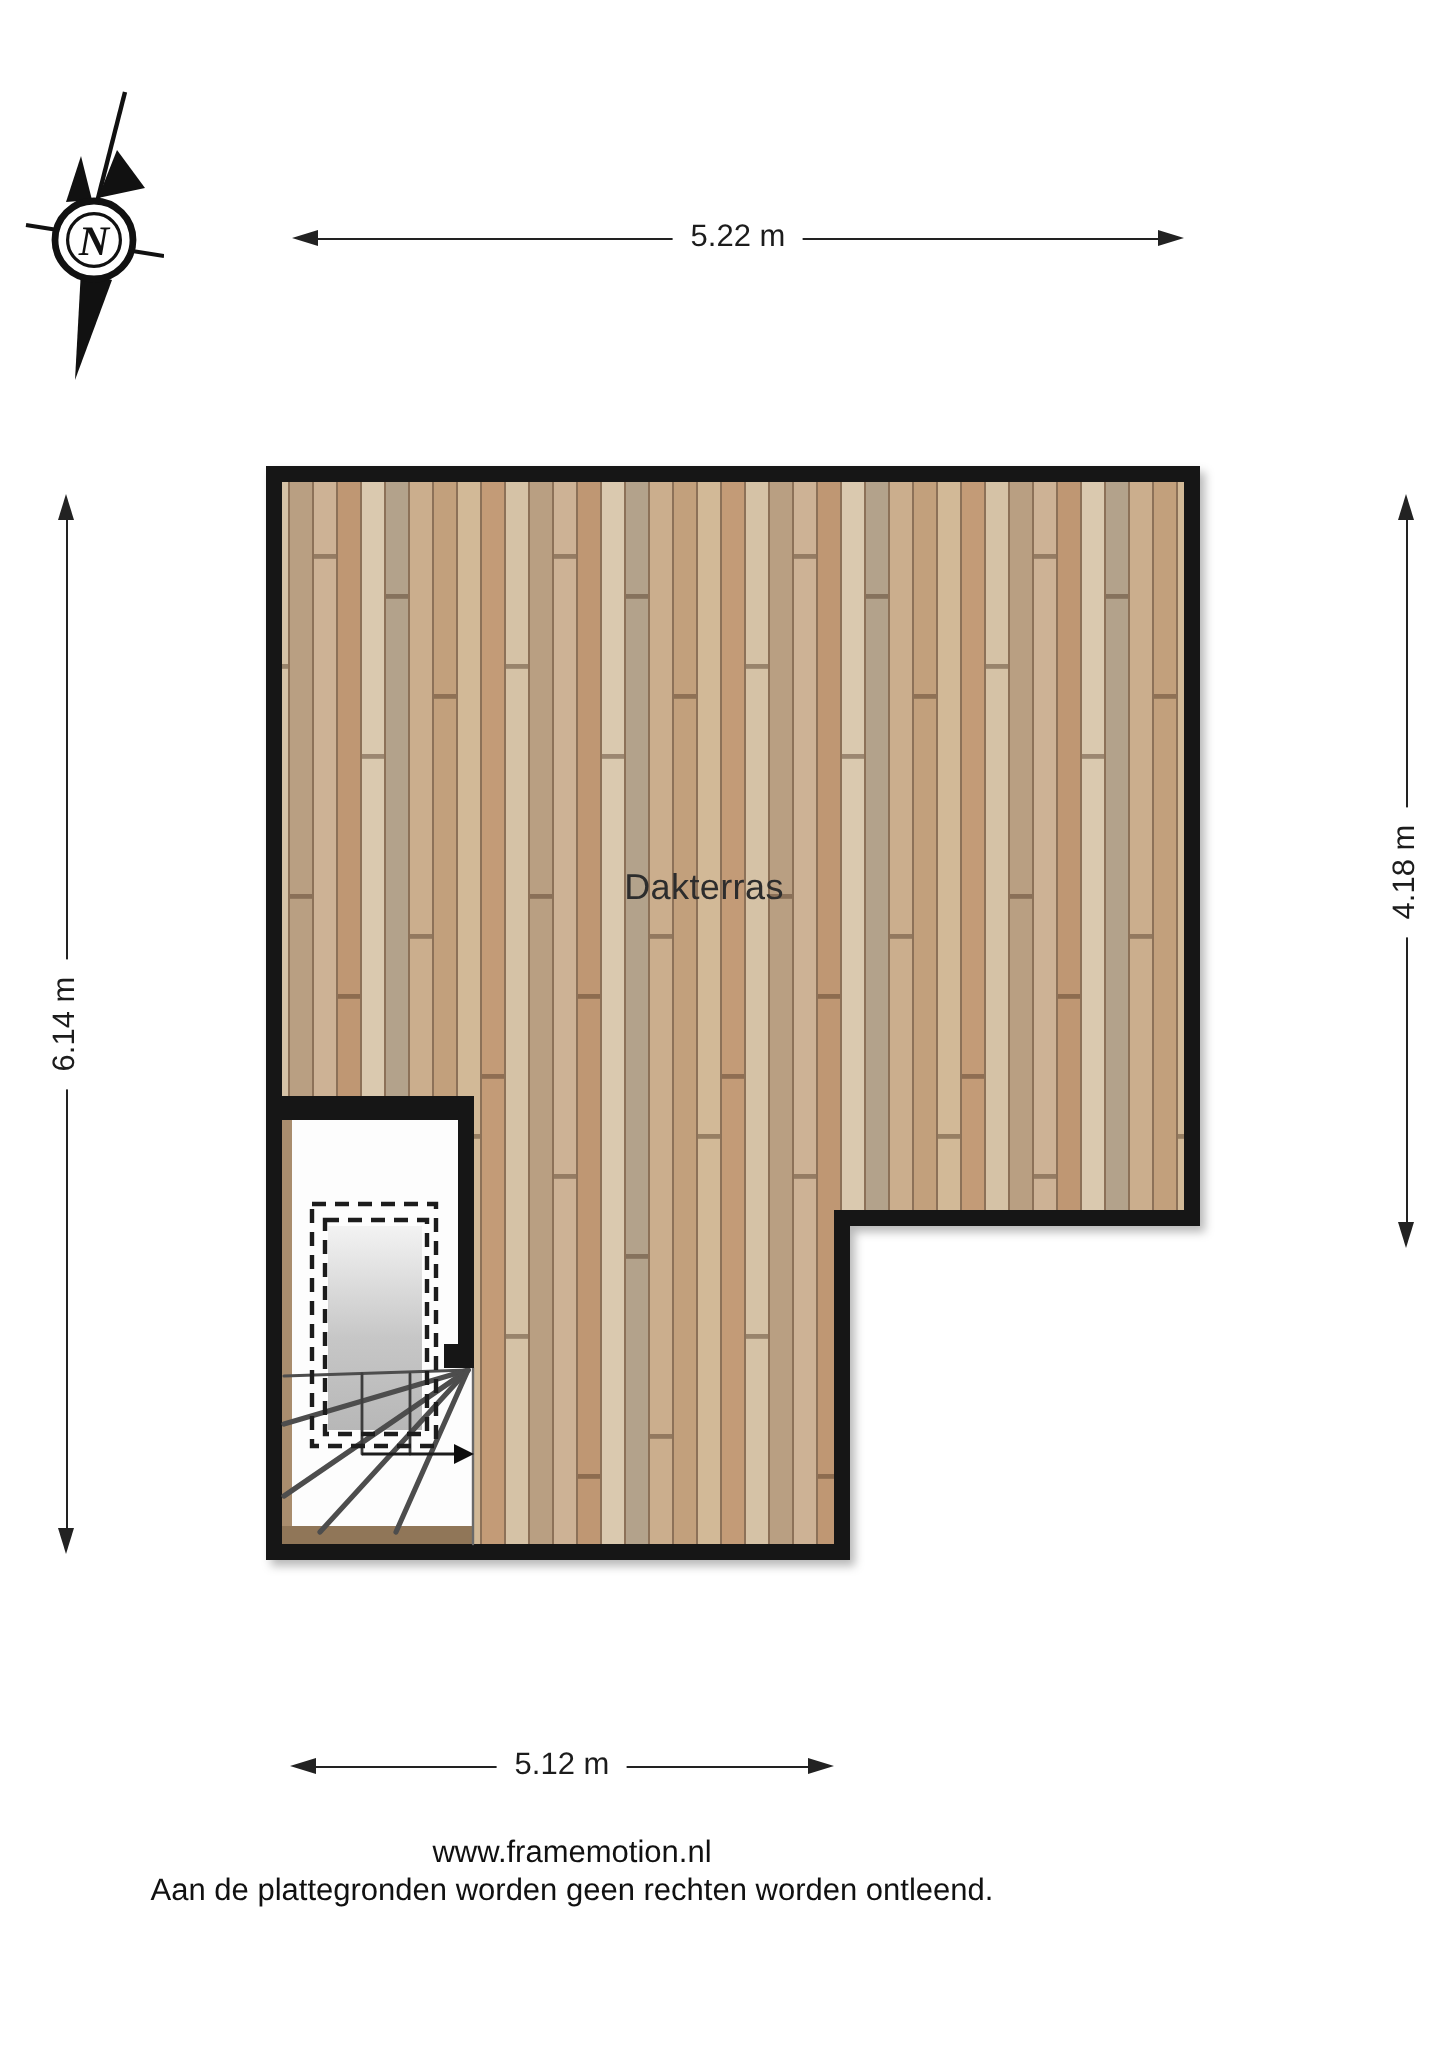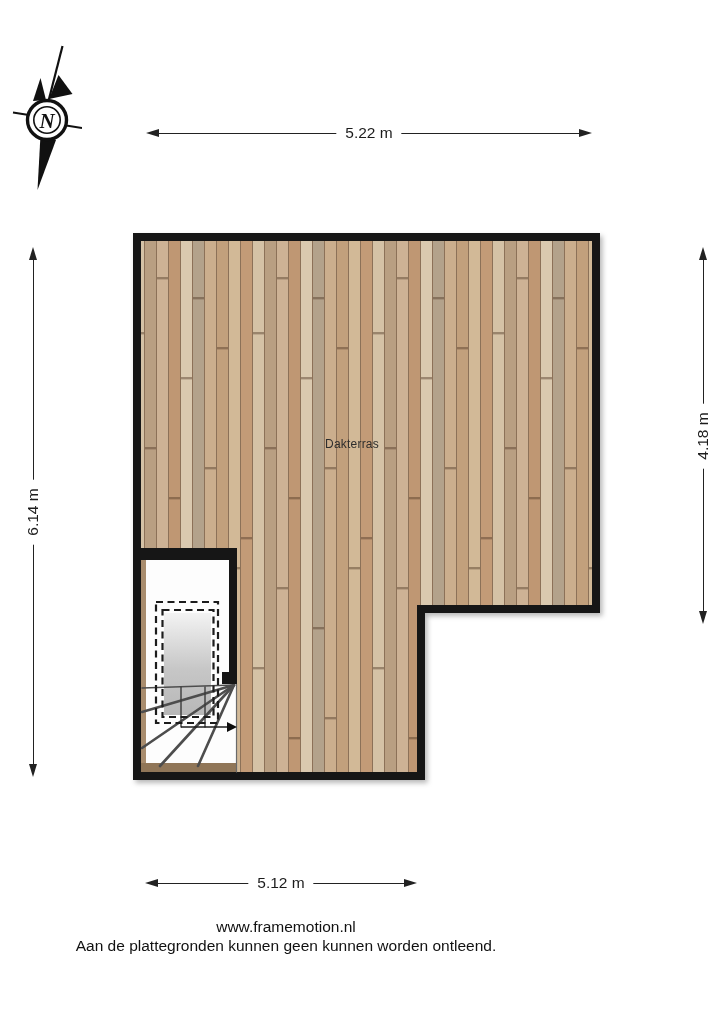--- a/index.html
+++ b/index.html
@@ -13,29 +13,29 @@
   .ah{position:absolute;width:0;height:0;border-style:solid;}
   .ah-left {left:0;top:50%;transform:translateY(-50%);border-width:4.5px 13px 4.5px 0;border-color:transparent #222 transparent transparent;}
   .ah-right{right:0;top:50%;transform:translateY(-50%);border-width:4.5px 0 4.5px 13px;border-color:transparent transparent transparent #222;}
   .ah-up   {top:0;left:50%;transform:translateX(-50%);border-width:0 4.5px 13px 4.5px;border-color:transparent transparent #222 transparent;}
   .ah-down {bottom:0;left:50%;transform:translateX(-50%);border-width:13px 4.5px 0 4.5px;border-color:#222 transparent transparent transparent;}
   .dlabel{position:absolute;left:50%;top:50%;transform:translate(-50%,-50%);
           background:#fff;padding:0 9px;white-space:nowrap;}
   .dlabel-v{position:absolute;left:50%;top:50%;transform:translate(-50%,-50%) rotate(-90deg);
           background:#fff;padding:0 9px;white-space:nowrap;}
 
-  #dim-top   {left:146px;top:125px;width:446px;height:16px;}
+  #dim-top   {left:146px;top:111px;width:446px;height:16px;}
   #dim-bottom{left:145px;top:875px;width:272px;height:16px;}
   #dim-left  {left:25px;top:247px;width:16px;height:530px;}
   #dim-right {left:695px;top:247px;width:16px;height:377px;}
 
   
   #plan-svg{position:absolute;left:120px;top:220px;}
   #room-label{position:absolute;left:352px;top:444px;transform:translate(-50%,-50%);
-              font-size:12px;color:#2d2d2d;letter-spacing:.2px;}
+              font-size:18px;color:#2d2d2d;letter-spacing:.2px;}
 
   
   #compass{position:absolute;left:12px;top:40px;}
 
   
   #footer{position:absolute;left:0;top:917px;width:572px;text-align:center;
           font-size:15.5px;line-height:19px;color:#111;}
 </style>
 </head>
 <body>
@@ -167,16 +167,16 @@
         <rect x="156" y="602" width="62" height="121"></rect>
         <rect x="162.5" y="610" width="51" height="107"></rect>
       </g>
     </g>
   </svg>
 
   <div id="room-label">Dakterras</div>
 
   <div id="footer">
     <div>www.framemotion.nl</div>
-    <div>Aan de plattegronden kunnen geen kunnen worden ontleend.</div>
+    <div>Aan de plattegronden worden geen rechten worden ontleend.</div>
   </div>
 
 </div>
 
 </body></html>

